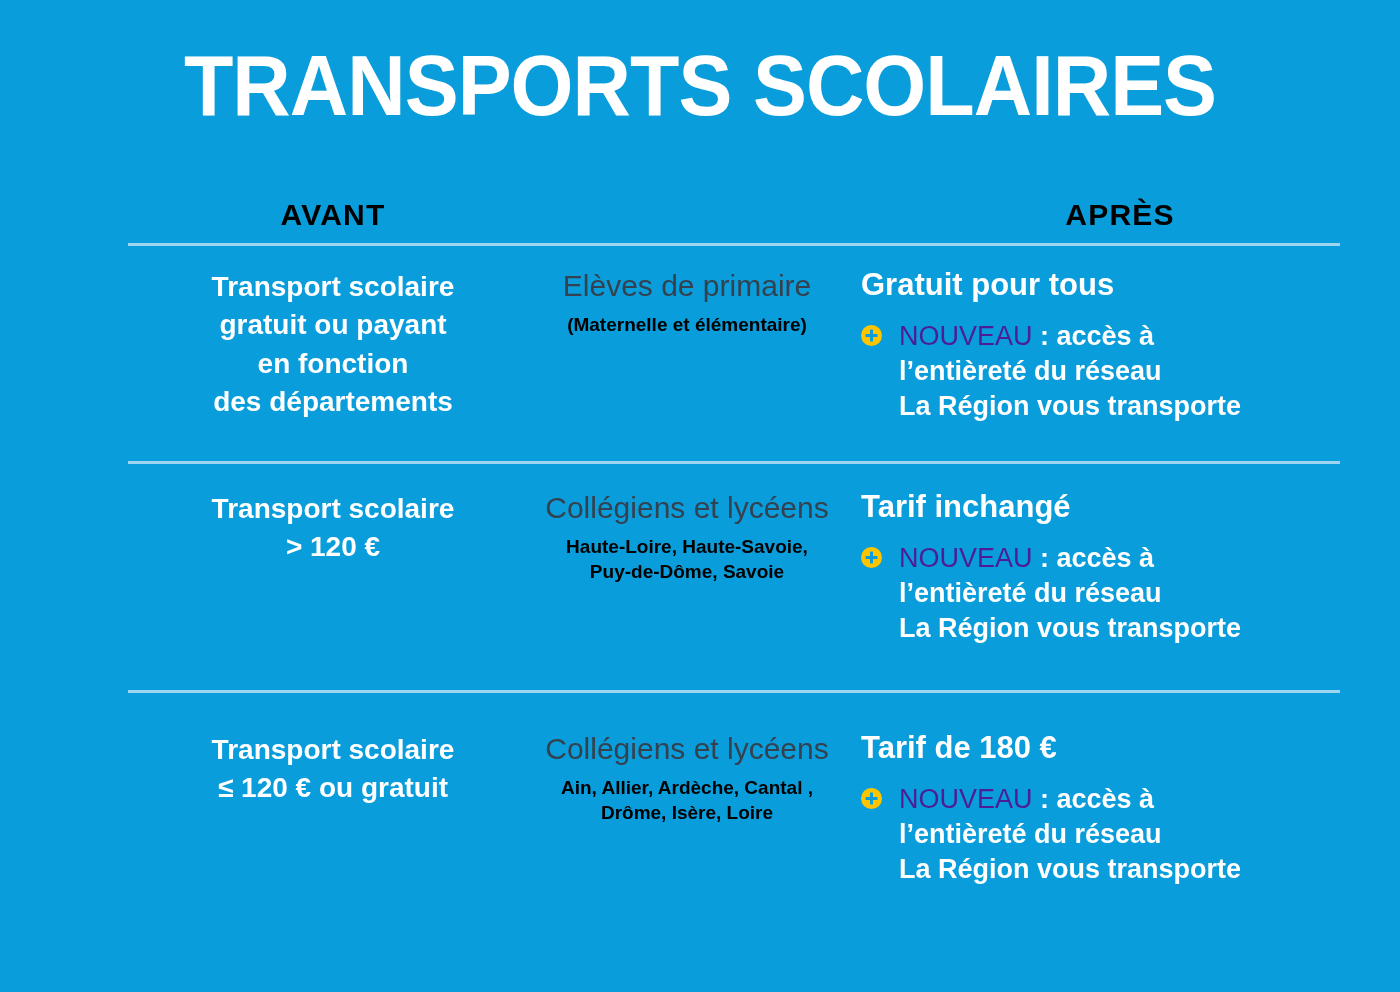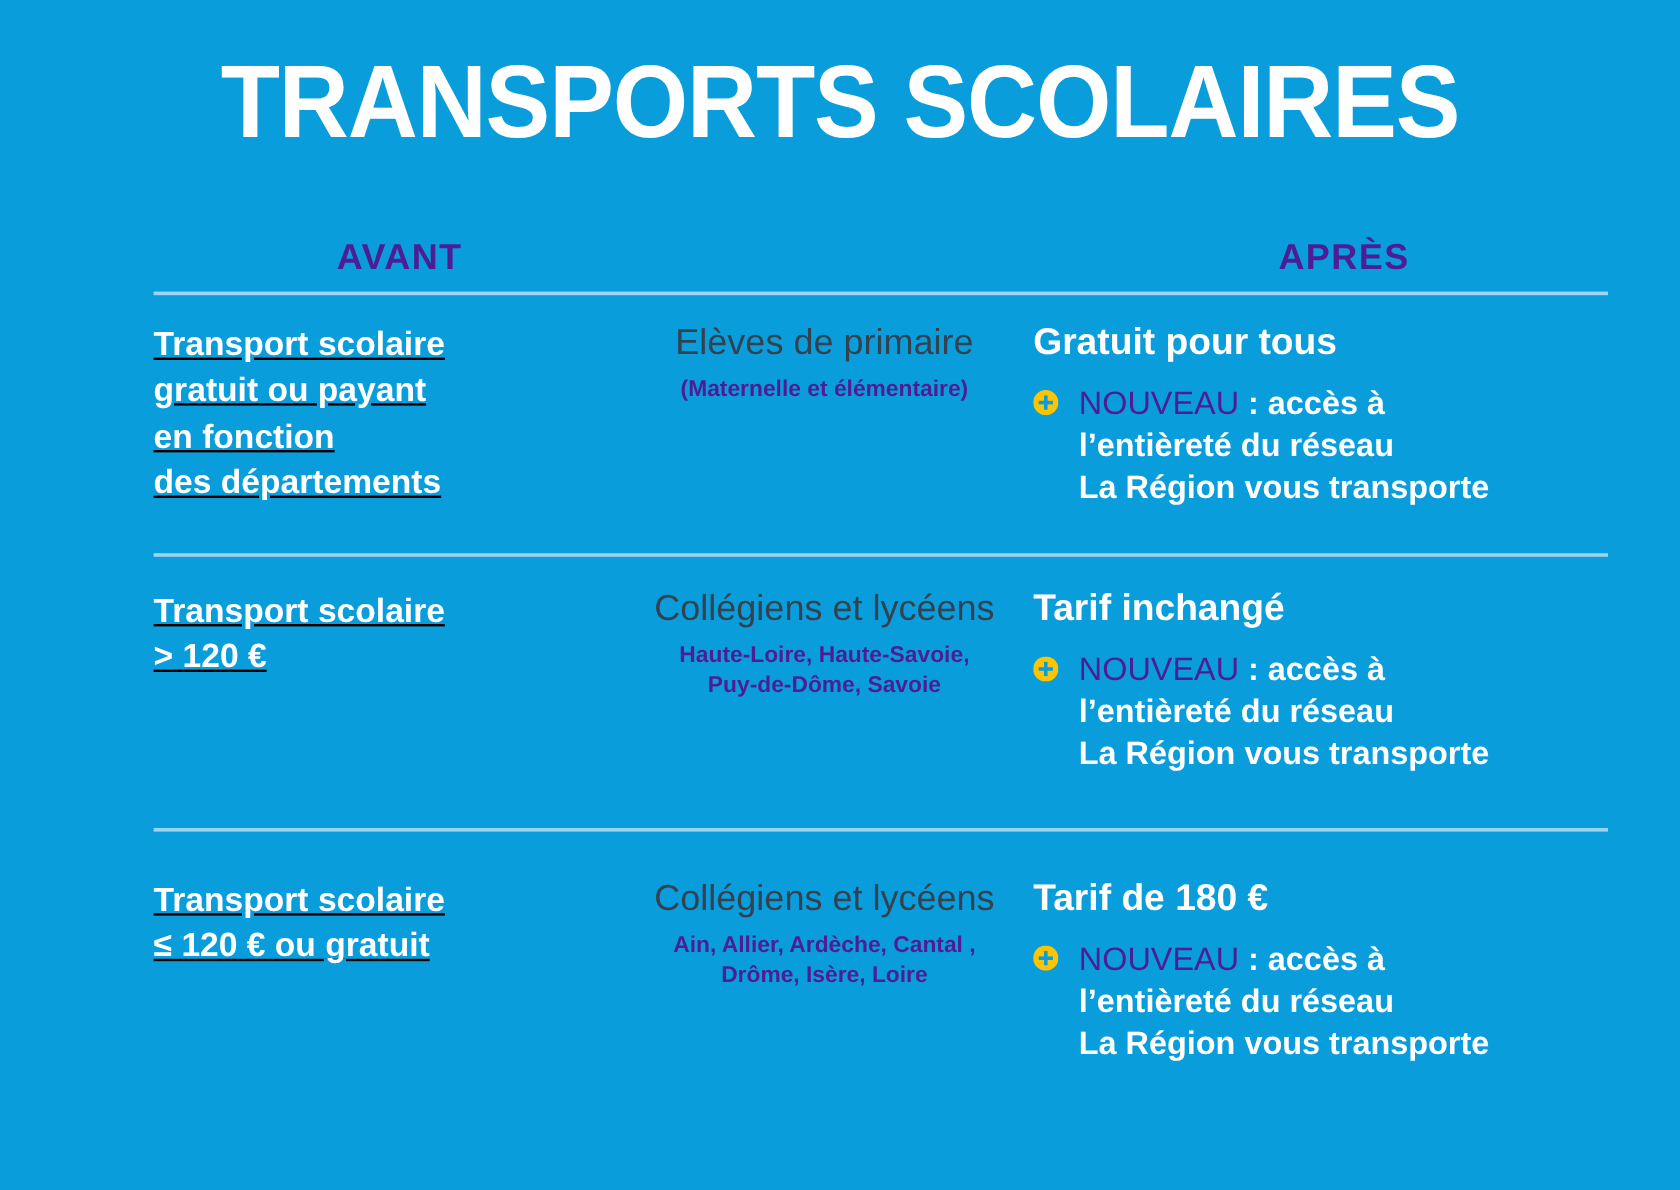--- a/index.html
+++ b/index.html
@@ -35,21 +35,21 @@
     line-height: 1;
     letter-spacing: -1px;
     transform: scaleX(0.94);
     transform-origin: center top;
     white-space: nowrap;
   }
 
   
   .col-head {
     position: absolute;
-    color: #4c1d95;
+    color: #000000;
     font-weight: 700;
     font-size: 30px;
     letter-spacing: 1.2px;
     line-height: 1;
   }
   .col-head.avant {
     top: 200px;
     left: 128px;
     width: 410px;
     text-align: center;
@@ -83,21 +83,21 @@
   .row.r2 { top: 490px; }
   .row.r3 { top: 731px; }
 
   .cell {
     position: absolute;
     top: 0;
   }
   .cell-left {
     left: 128px;
     width: 410px;
-    text-decoration: underline;
+    text-align: center;
   }
   .cell-mid {
     left: 492px;
     width: 390px;
     text-align: center;
   }
   .cell-right {
     left: 861px;
     width: 450px;
     text-align: left;
@@ -114,21 +114,21 @@
 
   
   .mid-title {
     color: #34414f;
     font-weight: 400;
     font-size: 30px;
     line-height: 1.2;
     margin: 0 0 8px 0;
   }
   .mid-sub {
-    color: #4c1d95;
+    color: #000000;
     font-weight: 700;
     font-size: 19px;
     line-height: 1.32;
     white-space: pre-line;
     margin: 0;
   }
   .mid-sub.tight { margin-top: 6px; }
 
   
   .right-title {

